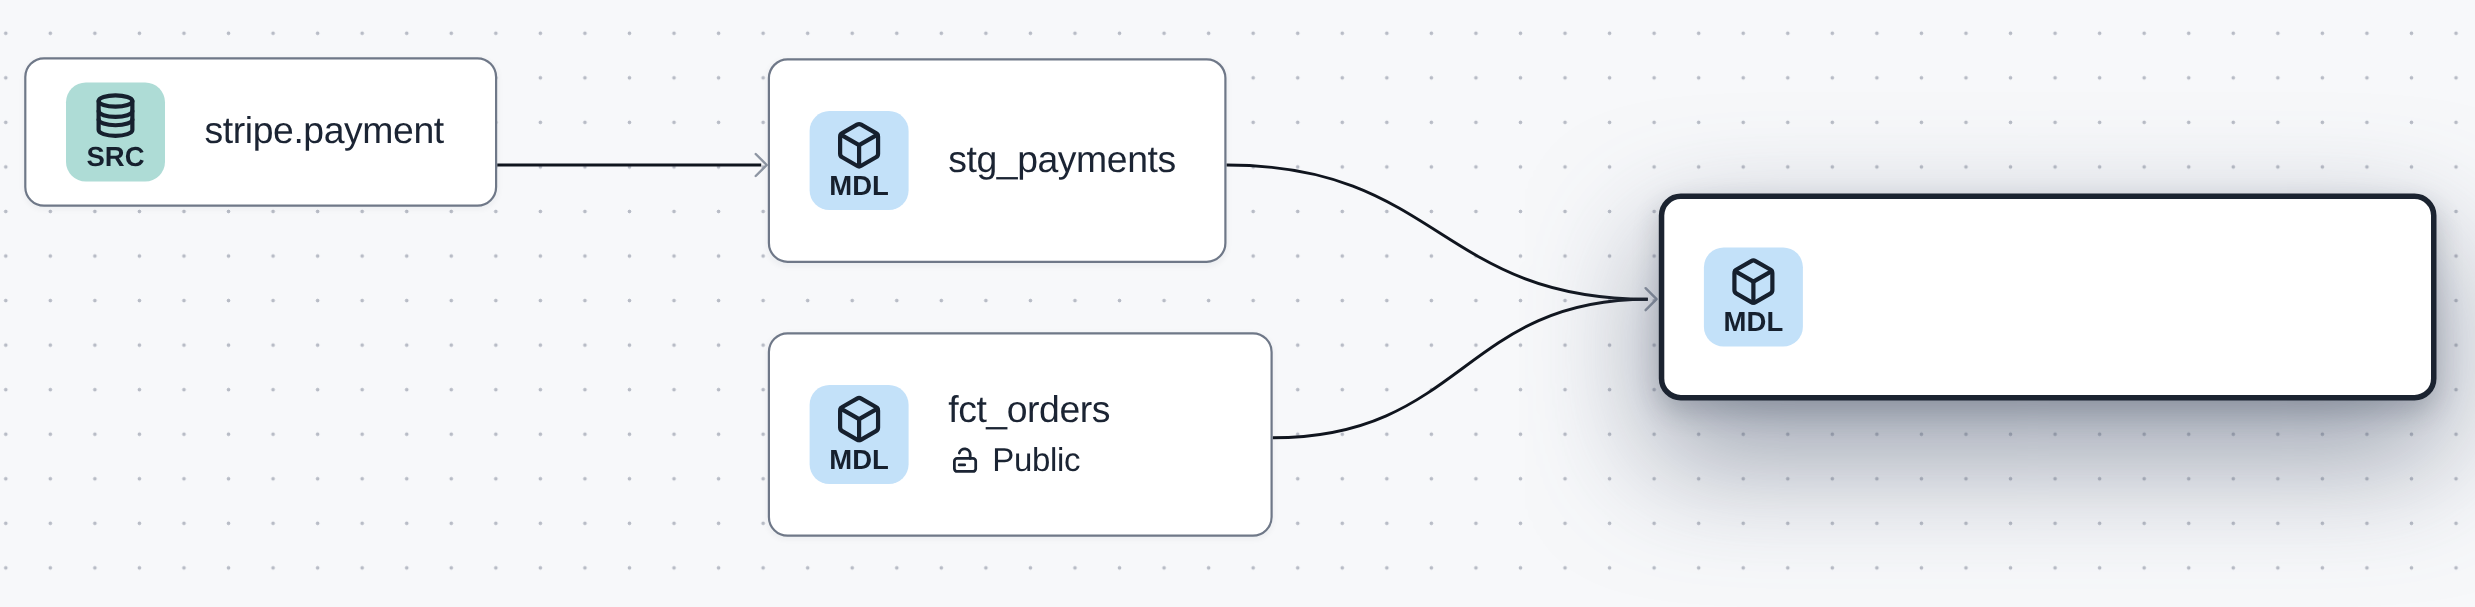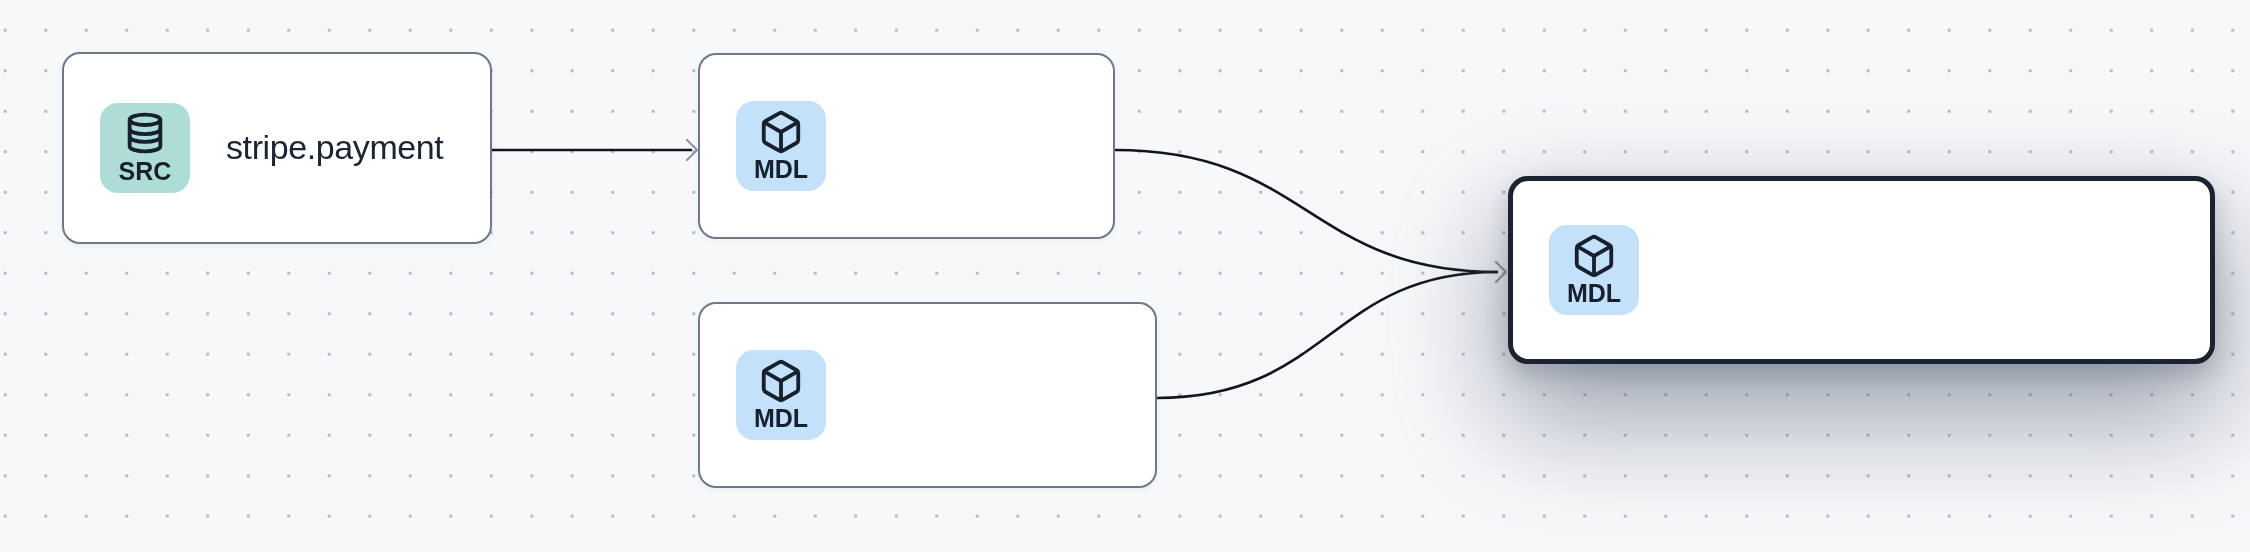--- a/index.html
+++ b/index.html
@@ -25,21 +25,21 @@
     display:flex;align-items:center;
     padding-left:36px;
     box-shadow:0 2px 6px rgba(20,30,50,0.05);
     cursor:pointer;
   }
   .node.selected{
     border:5px solid #1b2330;
     border-radius:20px;
     box-shadow:0 10px 24px rgba(30,40,60,0.20), 0 48px 110px 8px rgba(84,94,116,0.55);
   }
-  .n1{left:22px;top:52px;width:430px;height:192px;margin-left:40px;}
+  .n1{left:22px;top:52px;width:430px;height:136px;}
   .n2{left:698px;top:53px;width:417px;height:186px;}
   .n3{left:698px;top:302px;width:459px;height:186px;}
   .n4{left:1508px;top:176px;width:707px;height:188px;}
   .badge{
     width:90px;height:90px;border-radius:18px;
     flex:0 0 auto;
     display:flex;flex-direction:column;align-items:center;justify-content:center;
     color:#16202e;
   }
   .badge svg{display:block;margin-bottom:1px;}
@@ -87,30 +87,44 @@
 
   <div class="node n2">
     <div class="badge" style="background: rgb(195, 225, 249);">
       <svg width="46" height="46" viewBox="0 0 24 24" fill="none" stroke="#16202e" stroke-width="2" stroke-linecap="round" stroke-linejoin="round">
         <path d="M21 8a2 2 0 0 0-1-1.73l-7-4a2 2 0 0 0-2 0l-7 4A2 2 0 0 0 3 8v8a2 2 0 0 0 1 1.73l7 4a2 2 0 0 0 2 0l7-4A2 2 0 0 0 21 16Z"></path>
         <path d="m3.3 7 8.7 5 8.7-5"></path>
         <path d="M12 22V12"></path>
       </svg>
       <span class="badge-label">MDL</span>
     </div>
+    <div class="node-text">
+      <div class="node-name">stg_payments</div>
+    </div>
   </div>
 
   <div class="node n3">
     <div class="badge" style="background: rgb(195, 225, 249);">
       <svg width="46" height="46" viewBox="0 0 24 24" fill="none" stroke="#16202e" stroke-width="2" stroke-linecap="round" stroke-linejoin="round">
         <path d="M21 8a2 2 0 0 0-1-1.73l-7-4a2 2 0 0 0-2 0l-7 4A2 2 0 0 0 3 8v8a2 2 0 0 0 1 1.73l7 4a2 2 0 0 0 2 0l7-4A2 2 0 0 0 21 16Z"></path>
         <path d="m3.3 7 8.7 5 8.7-5"></path>
         <path d="M12 22V12"></path>
       </svg>
       <span class="badge-label">MDL</span>
+    </div>
+    <div class="node-text">
+      <div class="node-name">fct_orders</div>
+      <div class="node-meta">
+        <svg width="30" height="30" viewBox="0 0 24 24" fill="none" stroke="#1b2433" stroke-width="2" stroke-linecap="round" stroke-linejoin="round">
+          <rect x="4.5" y="11" width="15.5" height="9.5" rx="2"></rect>
+          <path d="M16 11V8a4 4 0 0 0-7.9-.9"></path>
+          <path d="M8 15.7h4"></path>
+        </svg>
+        <span>Public</span>
+      </div>
     </div>
   </div>
 
   <div class="node n4 selected">
     <div class="badge" style="background: rgb(195, 225, 249);">
       <svg width="46" height="46" viewBox="0 0 24 24" fill="none" stroke="#16202e" stroke-width="2" stroke-linecap="round" stroke-linejoin="round">
         <path d="M21 8a2 2 0 0 0-1-1.73l-7-4a2 2 0 0 0-2 0l-7 4A2 2 0 0 0 3 8v8a2 2 0 0 0 1 1.73l7 4a2 2 0 0 0 2 0l7-4A2 2 0 0 0 21 16Z"></path>
         <path d="m3.3 7 8.7 5 8.7-5"></path>
         <path d="M12 22V12"></path>
       </svg>

